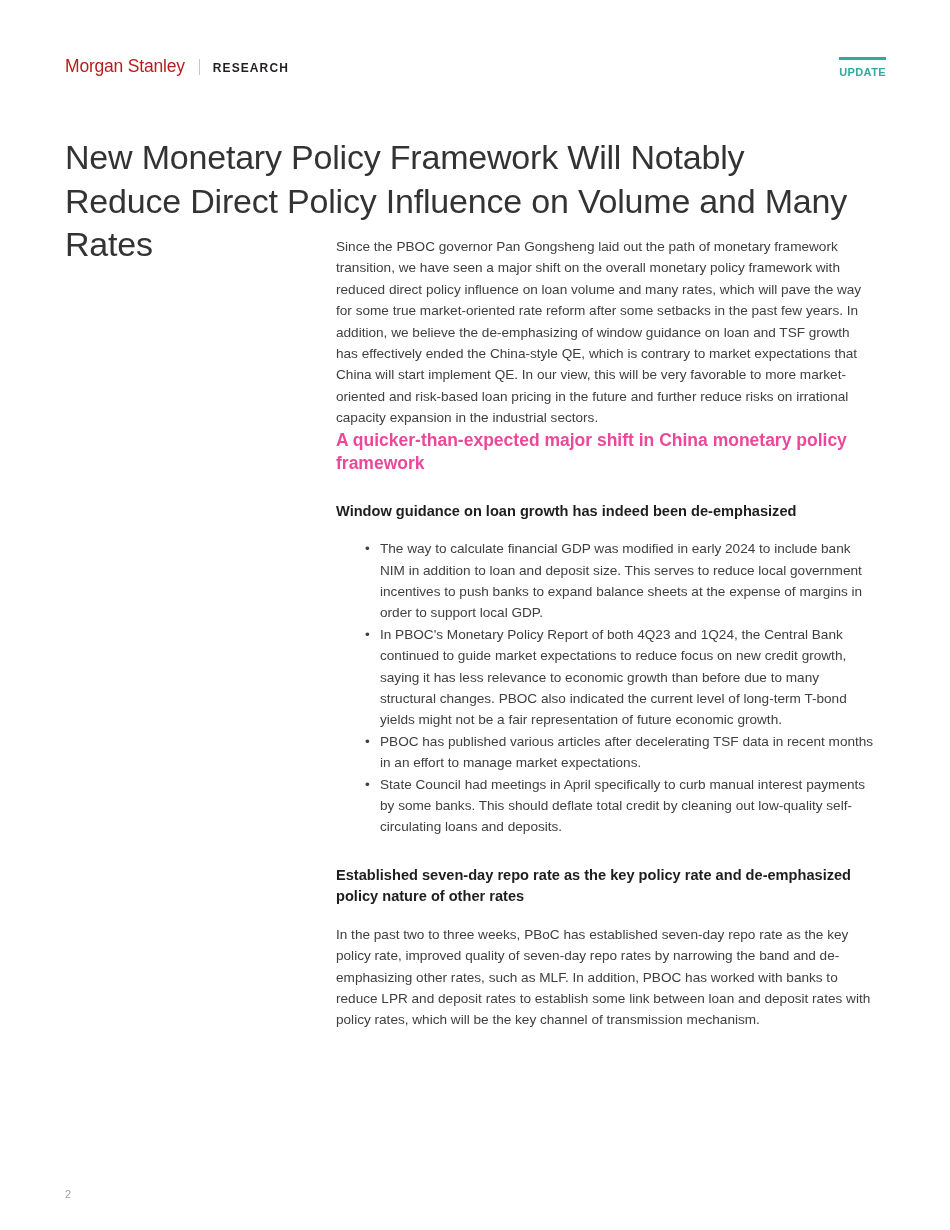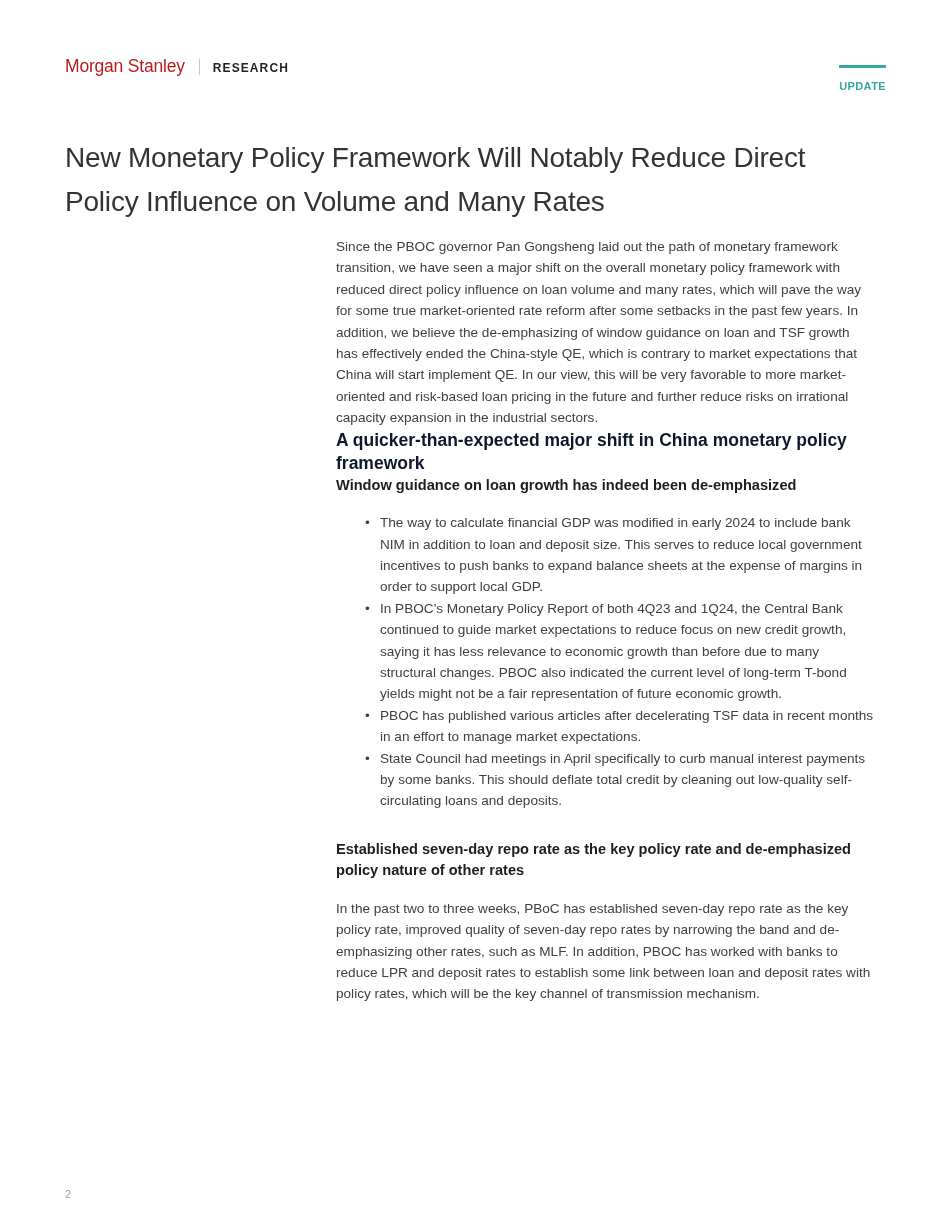--- a/index.html
+++ b/index.html
@@ -49,37 +49,37 @@
     font-size: 12px;
     font-weight: 700;
     letter-spacing: 1.1px;
     color: #231f20;
     padding-top: 2px;
   }
   .update-badge {
     display: inline-block;
     text-align: left;
     border-top: 3px solid #35a79c;
-    padding-top: 8px;
-    margin-top: 9px;
+    padding-top: 2px;
+    margin-top: 1px;
   }
   .badge-text {
     font-size: 11px;
     font-weight: 700;
     letter-spacing: 0.4px;
     color: #35a79c;
   }
 
   
   .report-title {
     position: absolute;
     top: 136px;
     left: 65px;
     width: 790px;
-    font-size: 28px;
+    font-size: 34px;
     line-height: 43.5px;
     font-weight: 300;
     letter-spacing: -0.2px;
     color: #333333;
   }
 
   
   .article-body {
     position: absolute;
     top: 236px;
@@ -88,21 +88,22 @@
     font-size: 13.6px;
     line-height: 21.4px;
     color: #404040;
   }
   .article-body p { margin: 0; }
   .intro-paragraph { margin-bottom: 19px; }
   .section-heading {
     font-size: 17.5px;
     line-height: 23px;
     font-weight: 700;
-    color: #0f172a;
+    color: #ec4899;
+    margin-bottom: 26px;
   }
   .subsection-heading {
     font-size: 14.6px;
     line-height: 21.5px;
     font-weight: 700;
     color: #1e1e1e;
     margin-bottom: 16px;
   }
   .lead-paragraph { margin-bottom: 11px; }
   .efforts-list {

